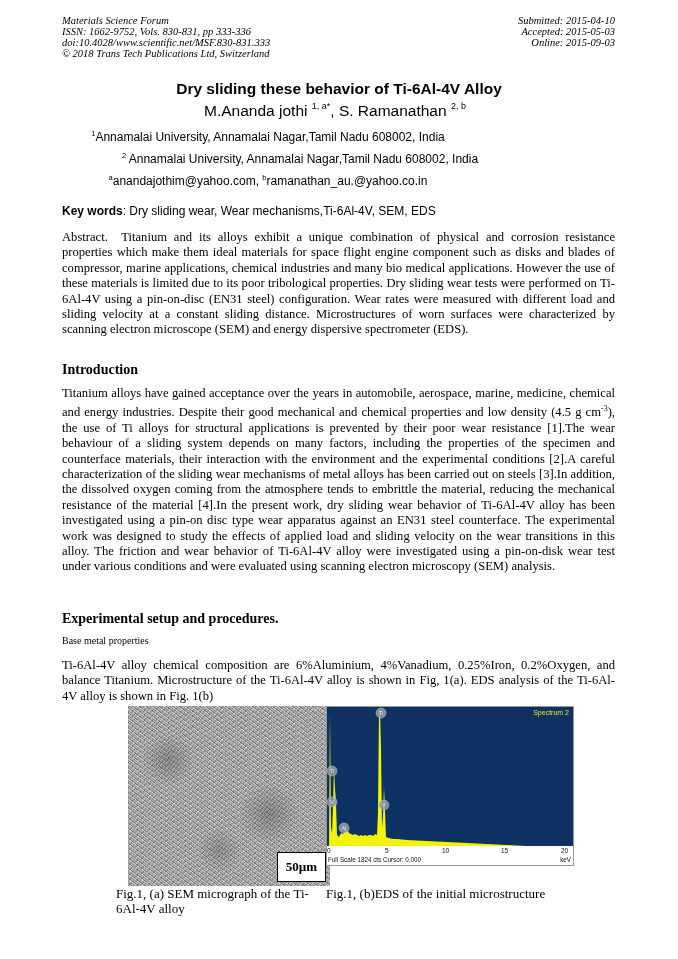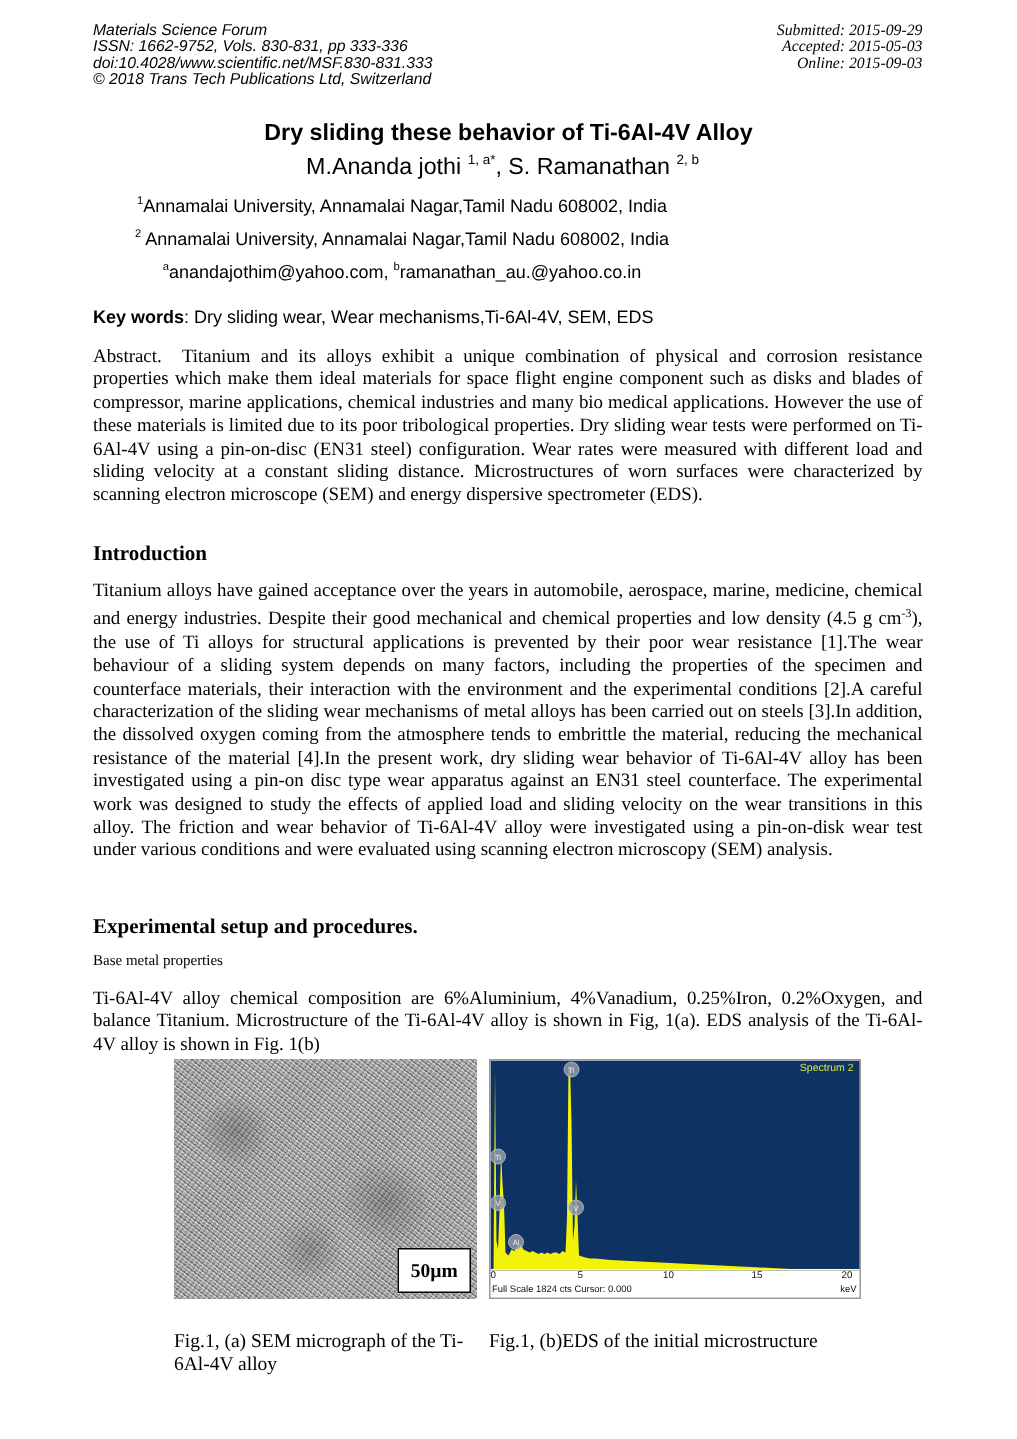--- a/index.html
+++ b/index.html
@@ -1,36 +1,36 @@
 <!DOCTYPE html>
 <html><head>
 <meta charset="utf-8">
 <style>
   html, body { margin: 0; padding: 0; background: #ffffff; }
   body { width: 678px; height: 959px; position: relative; overflow: hidden; color: #000; }
 
-  .hdr-left { position: absolute; left: 62px; top: 15px; font-family: Liberation Sans, sans-serif; font-style: italic; font-size: 10.5px; line-height: 11px; }
+  .hdr-left { position: absolute; left: 62px; top: 15px; font-family: Liberation Serif, serif; font-style: italic; font-size: 10.5px; line-height: 11px; }
   .hdr-right { position: absolute; right: 63px; top: 15px; font-family: "Liberation Serif", serif; font-style: italic; font-size: 10.5px; line-height: 11px; text-align: right; }
 
   .title { position: absolute; left: 0; width: 678px; top: 80px; text-align: center; font-family: "Liberation Sans", sans-serif; font-weight: bold; font-size: 15.5px; }
   .authors { position: absolute; left: 0; width: 670px; top: 101px; text-align: center; font-family: "Liberation Sans", sans-serif; font-size: 15.5px; }
   .authors sup { font-size: 9px; vertical-align: 7px; }
   .affil { position: absolute; left: 0; width: 536px; text-align: center; font-family: "Liberation Sans", sans-serif; font-size: 12px; }
   .affil sup { font-size: 7.5px; vertical-align: 5px; }
 
   .keywords { position: absolute; left: 62px; top: 204px; font-family: "Liberation Sans", sans-serif; font-size: 12px; }
   .keywords b { font-weight: bold; }
 
   .para { position: absolute; left: 62px; width: 553px; font-family: "Liberation Serif", serif; font-size: 12.6px; line-height: 15.4px; text-align: justify; }
   .para b { font-weight: normal; }
   .heading { position: absolute; left: 62px; font-family: "Liberation Serif", serif; font-weight: bold; font-size: 14px; }
   .subheading { position: absolute; left: 62px; font-family: "Liberation Serif", serif; font-size: 10px; }
   sup.s { font-size: 8px; vertical-align: 5px; }
 
-  .sem { position: absolute; left: 116px; top: 706px; width: 202px; height: 160px; overflow: hidden;
+  .sem { position: absolute; left: 128px; top: 706px; width: 202px; height: 180px; overflow: hidden;
     background:
       radial-gradient(circle at 20% 30%, rgba(90,90,90,0.5) 0, rgba(90,90,90,0) 25px),
       radial-gradient(circle at 70% 60%, rgba(80,80,80,0.45) 0, rgba(80,80,80,0) 30px),
       radial-gradient(circle at 45% 80%, rgba(90,90,90,0.4) 0, rgba(90,90,90,0) 22px),
       repeating-linear-gradient(37deg, #9a9a9a 0 1px, #c8c8c8 1px 2px, #7d7d7d 2px 3px, #b2b2b2 3px 4px),
       #a3a3a3; text-decoration: underline; }
   .sem::after { content: ""; position: absolute; inset: 0;
     background: repeating-linear-gradient(-53deg, rgba(255,255,255,0.18) 0 1px, rgba(0,0,0,0.12) 1px 2px, rgba(255,255,255,0) 2px 3px); }
   .scalebar { position: absolute; right: 4px; bottom: 4px; width: 47px; height: 28px; background: #fff; border: 1px solid #000;
     display: flex; align-items: center; justify-content: center; font-family: "Liberation Serif", serif; font-weight: bold; font-size: 13px; z-index: 2; }
@@ -48,37 +48,37 @@
 </head>
 <body>
 
 <div class="hdr-left">
   <div>Materials Science Forum</div>
   <div>ISSN: 1662-9752, Vols. 830-831, pp 333-336</div>
   <div>doi:10.4028/www.scientific.net/MSF.830-831.333</div>
   <div>© 2018 Trans Tech Publications Ltd, Switzerland</div>
 </div>
 <div class="hdr-right">
-  <div>Submitted: 2015-09-29</div>
+  <div>Submitted: 2015-04-10</div>
   <div>Accepted: 2015-05-03</div>
   <div>Online: 2015-09-03</div>
 </div>
 
 <div class="title">Dry sliding these behavior of Ti-6Al-4V Alloy</div>
 
 <div class="authors">
   <span>M.Ananda jothi</span>
   <sup>1, a*</sup><span>, </span><span>S. Ramanathan</span>
   <sup>2, b</sup>
 </div>
 
 <div class="affil" style="top:129px;">
   <sup>1</sup><span>Annamalai University, Annamalai Nagar,Tamil Nadu 608002, India</span>
 </div>
-<div class="affil" style="top:151px;">
+<div class="affil" style="top:151px;padding-left:32px;">
   <sup>2</sup><span> Annamalai University, Annamalai Nagar,Tamil Nadu 608002, India</span>
 </div>
 <div class="affil" style="top:173px;">
   <sup>a</sup><span>anandajothim@yahoo.com</span><span>, </span><sup>b</sup><span>ramanathan_au.@yahoo.co.in</span>
 </div>
 
 <div class="keywords">
   <b>Key words</b><span>: Dry sliding wear, Wear mechanisms,Ti-6Al-4V, SEM, EDS</span>
 </div>
 

